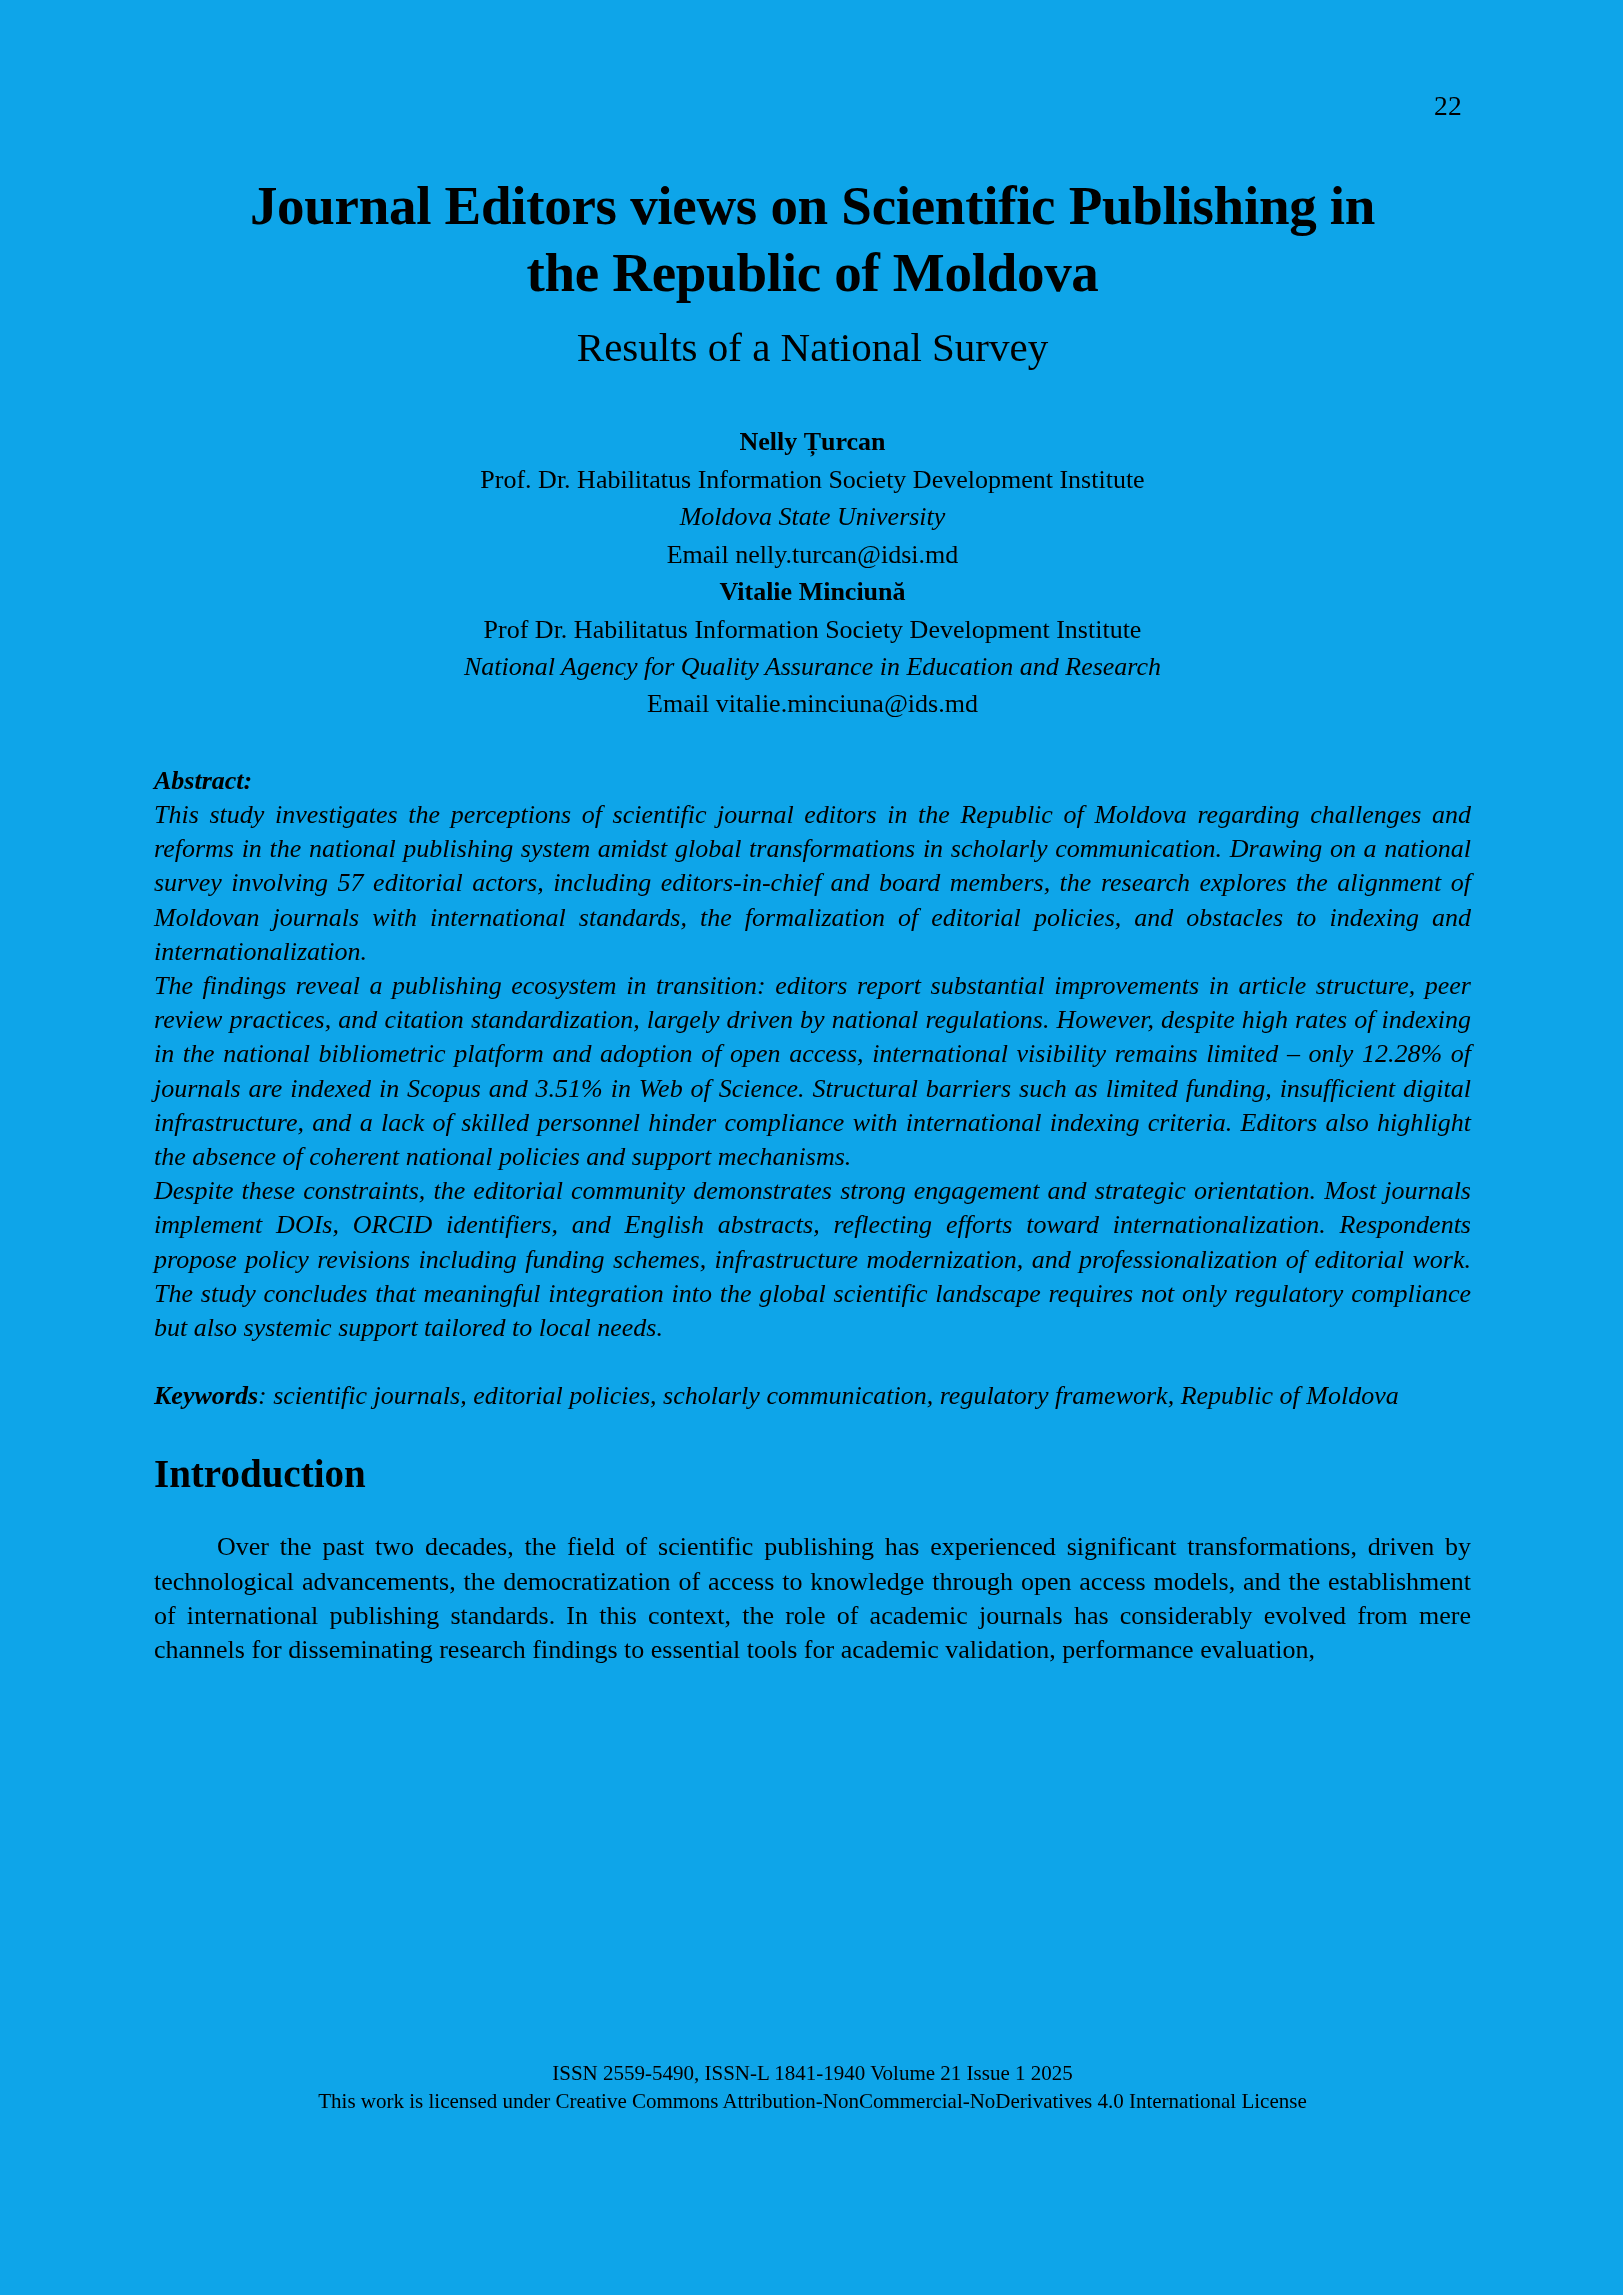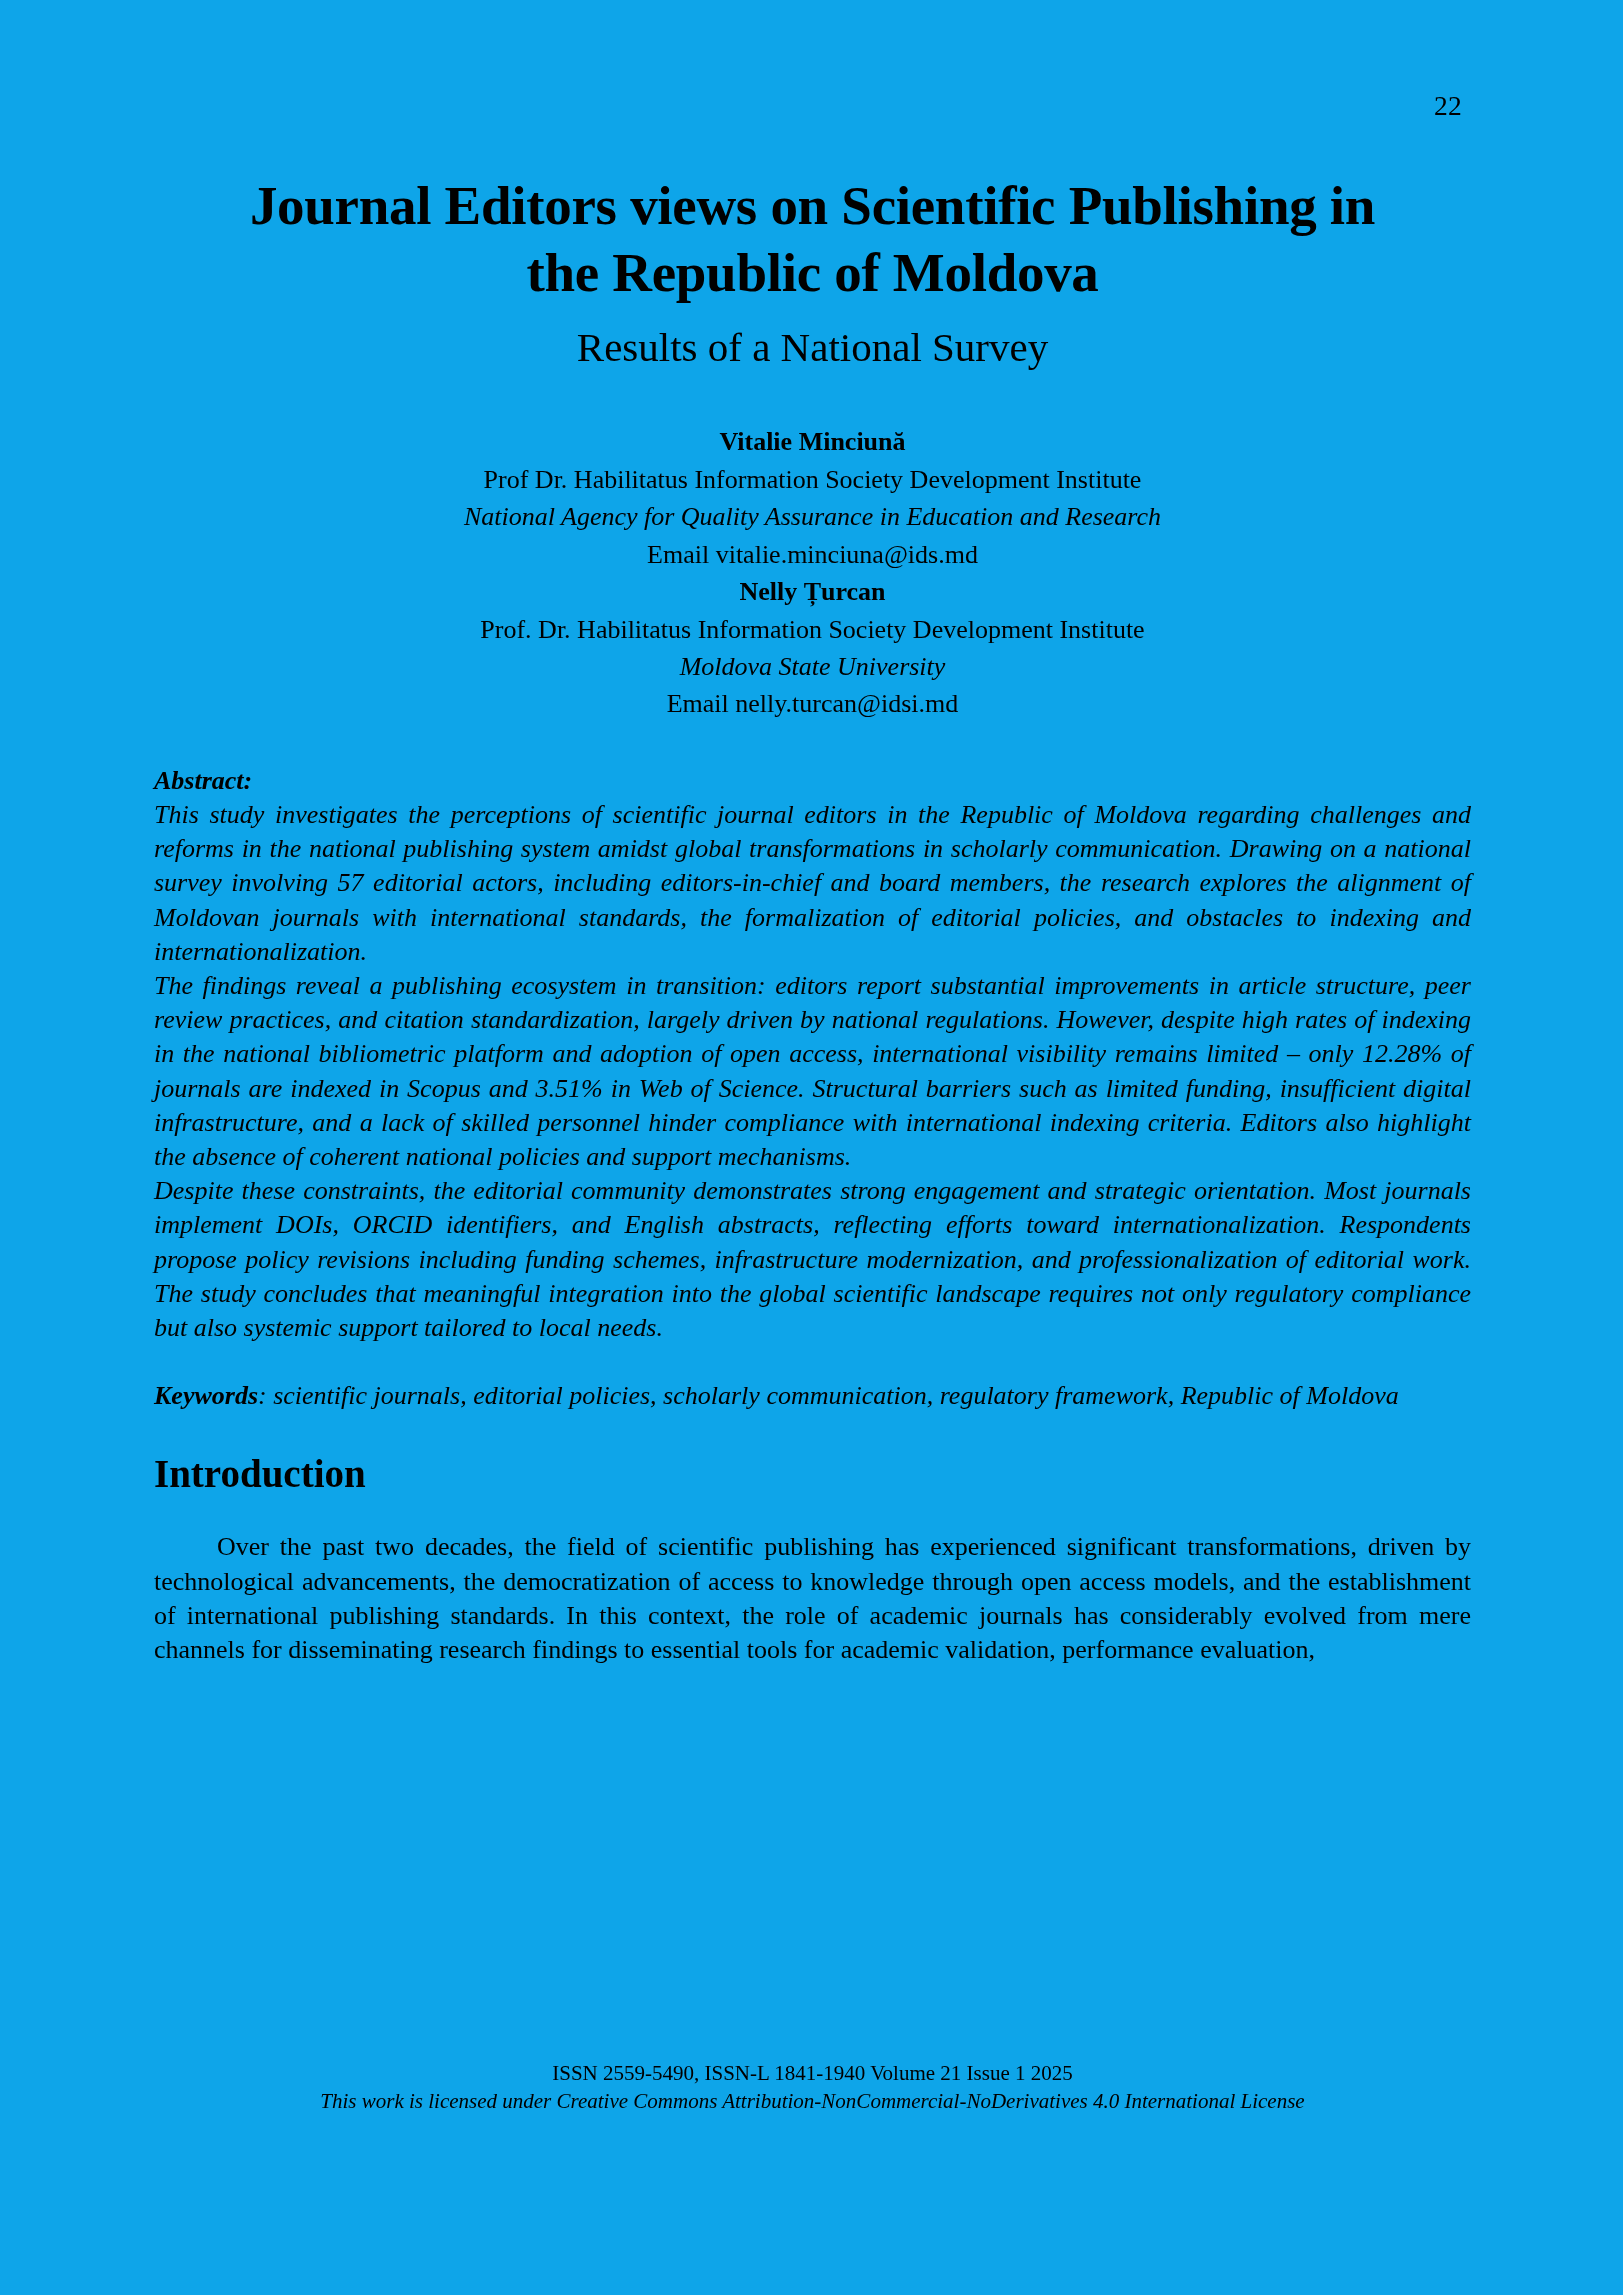--- a/index.html
+++ b/index.html
@@ -118,47 +118,46 @@
   .footer {
     position: absolute;
     left: 154px;
     width: 1317px;
     top: 2060px;
     text-align: center;
     font-size: 21px;
     line-height: 1.32;
   }
   .footer .license {
-    font-style: italic;
   }
 </style>
 </head>
 <body>
 
 <div class="page">
 
   <div class="folio">22</div>
 
   <div class="content">
 
     <h1 class="title">Journal Editors views on Scientific Publishing in the Republic of Moldova</h1>
     <div class="subtitle">Results of a National Survey</div>
 
     <div class="authors">
       <div class="author-block">
+        <div class="author-name">Nelly Țurcan</div>
+        <div class="author-affil">Prof. Dr. Habilitatus Information Society Development Institute</div>
+        <div class="author-affil-italic">Moldova State University</div>
+        <div class="author-email">Email nelly.turcan@idsi.md</div>
+      </div>
+      <div class="author-block">
         <div class="author-name">Vitalie Minciună</div>
         <div class="author-affil">Prof Dr. Habilitatus Information Society Development Institute</div>
         <div class="author-affil-italic">National Agency for Quality Assurance in Education and Research</div>
         <div class="author-email">Email vitalie.minciuna@ids.md</div>
-      </div>
-      <div class="author-block">
-        <div class="author-name">Nelly Țurcan</div>
-        <div class="author-affil">Prof. Dr. Habilitatus Information Society Development Institute</div>
-        <div class="author-affil-italic">Moldova State University</div>
-        <div class="author-email">Email nelly.turcan@idsi.md</div>
       </div>
     </div>
 
     <div class="abstract">
       <span class="abstract-label">Abstract:</span>
       <p>This study investigates the perceptions of scientific journal editors in the Republic of Moldova regarding challenges and reforms in the national publishing system amidst global transformations in scholarly communication. Drawing on a national survey involving 57 editorial actors, including editors-in-chief and board members, the research explores the alignment of Moldovan journals with international standards, the formalization of editorial policies, and obstacles to indexing and internationalization.</p>
       <p>The findings reveal a publishing ecosystem in transition: editors report substantial improvements in article structure, peer review practices, and citation standardization, largely driven by national regulations. However, despite high rates of indexing in the national bibliometric platform and adoption of open access, international visibility remains limited – only 12.28% of journals are indexed in Scopus and 3.51% in Web of Science. Structural barriers such as limited funding, insufficient digital infrastructure, and a lack of skilled personnel hinder compliance with international indexing criteria. Editors also highlight the absence of coherent national policies and support mechanisms.</p>
       <p>Despite these constraints, the editorial community demonstrates strong engagement and strategic orientation. Most journals implement DOIs, ORCID identifiers, and English abstracts, reflecting efforts toward internationalization. Respondents propose policy revisions including funding schemes, infrastructure modernization, and professionalization of editorial work. The study concludes that meaningful integration into the global scientific landscape requires not only regulatory compliance but also systemic support tailored to local needs.</p>
     </div>
 

